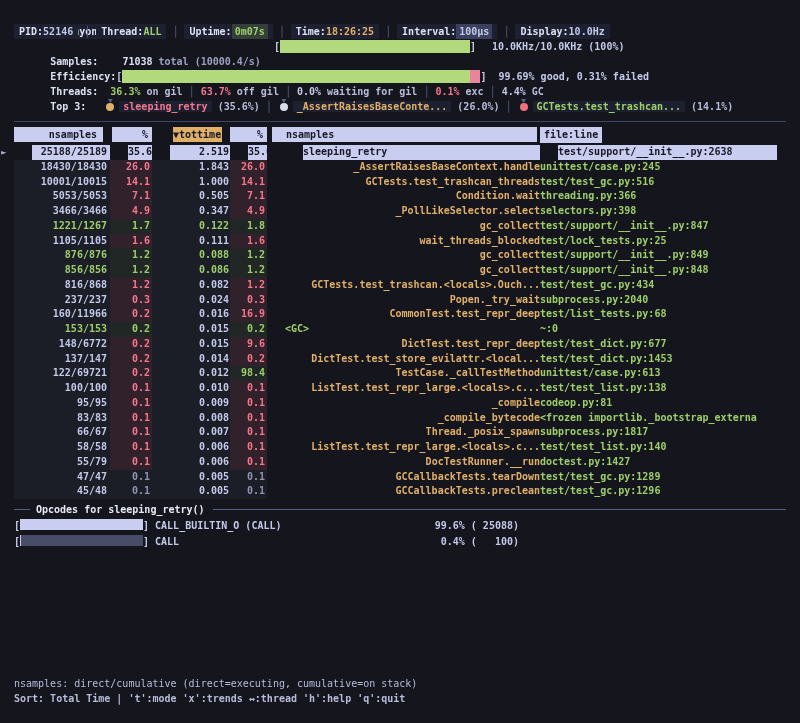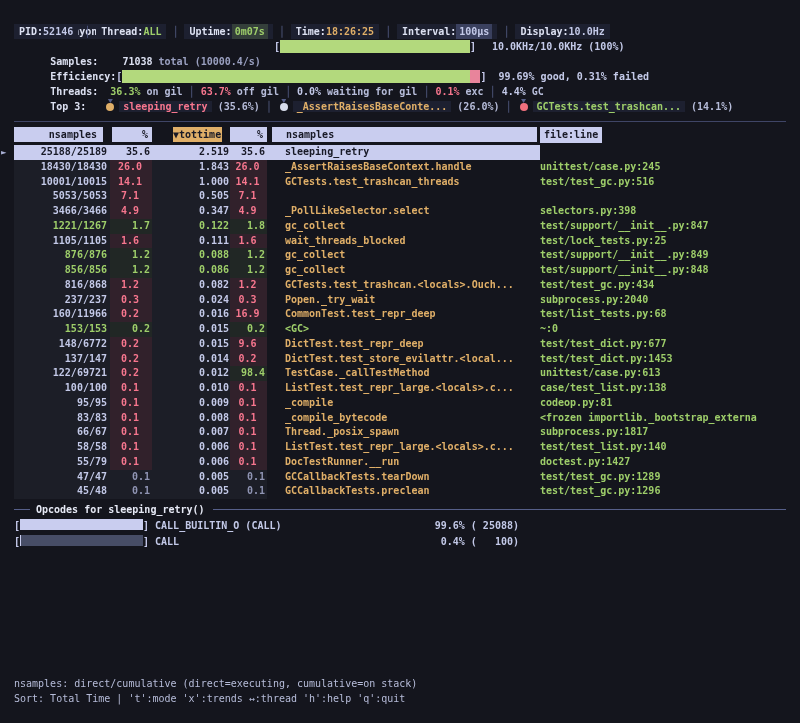--- a/index.html
+++ b/index.html
@@ -12,21 +12,21 @@
   }
   .line { height:15px; line-height:15px; white-space:pre; }
   .top { position:absolute; top:9px; left:14px; right:10px; }
   .chip { background:#1d2030; padding:0 5px; display:inline-block; }
   .sep-bar { color:#565f89; padding:0 6px; }
   .lbl { color:#dde1f2; }
   .c-fg { color:#c3c9e8; }
   .c-lav { color:#c3c9e8; }
   .c-red { color:#f7768e; }
   .c-green { color:#9ece6a; }
-  .c-orange { color:#e0af68; }
+  .c-orange { color:#e0af68;text-align:right; }
   .c-dim { color:#8f94b3; }
   .c-gray { color:#9aa0c0; }
   .hl-light { background:#3a405e; padding:0 3px; }
   .hl-green { background:rgba(158,206,106,0.18); padding:0 3px; }
 
   
   .segrow { display:flex; align-items:center; }
   .seg { display:inline-flex; }
 
   
@@ -60,25 +60,25 @@
   .h-tt { margin-left:21px; margin-right:8px; text-align:center; padding-right:4px; background:#e0af68; }
   .h-p2 { text-align:right; padding-right:4px; }
   .h-fn { margin-left:-13px; margin-right:3px; padding-left:14px; }
   .h-fl { display:inline-block; padding:0 4px; height:16px; }
   .trow { height:14.75px; line-height:14.75px; white-space:pre; }
   .cell { overflow:hidden; }
   .cell.ns { text-align:right; padding-right:3px; background:rgba(199,206,240,0.05); }
   .cell.p  { text-align:right; padding-right:2px; background:rgba(199,206,240,0.05); }
   .cell.tt { text-align:right; padding-right:1px; background:rgba(199,206,240,0.05); }
   .cell.fn { padding-left:0; }
-  .cell.p.c-red   { background:rgba(247,118,142,0.13);text-align:center; }
+  .cell.p.c-red   { background:rgba(247,118,142,0.13); }
   .cell.p.c-green { background:rgba(158,206,106,0.10); }
   .trow .spacer { background:transparent; }
   .trow.sel { position:relative; }
-  .trow.sel .cell { background:#c9cdef; color:#181926; }
+  .trow.sel .cell { background:#c9cdef; color:#181926;margin-left:18px; }
   .trow.sel .spacer { background:#c9cdef; }
   .arrow { position:absolute; left:-13px; color:#aab1d6; font-size:9px; }
 
   
   .opcodes { position:absolute; top:502px; left:14px; width:772px; }
   .op-title-row { display:flex; align-items:center; height:15px; }
   .dash { height:0; border-top:1px solid #565f89; }
   .dash.short { width:16px; margin-right:6px; }
   .dash.long { flex:1; margin-left:8px; }
   .op-title { color:#e6e9f5; }
@@ -152,37 +152,37 @@
       <span class="hcell">
           <span class="hbox h-p2">%</span>
         </span>
       <span class="hcell"></span>
       <span class="hcell">
           <span class="hbox h-fn">nsamples</span>
         </span>
       <span class="hcell"><span class="hbox h-fl">file:line</span></span>
     </div>
     <div id="tbody">
-        <div class="trow sel"><span class="arrow">►</span><span class="cell ns c-sel">25188/25189</span><span class="cell p c-sel">35.6</span><span class="cell tt c-sel">2.519</span><span class="cell p c-sel">35.6</span><span class="cell spacer"></span><span class="cell fn c-sel">sleeping_retry</span></div>
+        <div class="trow sel"><span class="arrow">►</span><span class="cell ns c-sel">25188/25189</span><span class="cell p c-sel">35.6</span><span class="cell tt c-sel">2.519</span><span class="cell p c-sel">35.6</span><span class="cell spacer"></span><span class="cell fn c-sel">sleeping_retry</span><span class="cell fl c-sel">test/support/__init__.py:2638</span></div>
         <div class="trow"><span class="cell ns c-fg">18430/18430</span><span class="cell p c-red">26.0</span><span class="cell tt c-lav">1.843</span><span class="cell p c-red">26.0</span><span class="cell spacer"></span><span class="cell fn c-orange">_AssertRaisesBaseContext.handle</span><span class="cell fl c-green">unittest/case.py:245</span></div>
         <div class="trow"><span class="cell ns c-fg">10001/10015</span><span class="cell p c-red">14.1</span><span class="cell tt c-lav">1.000</span><span class="cell p c-red">14.1</span><span class="cell spacer"></span><span class="cell fn c-orange">GCTests.test_trashcan_threads</span><span class="cell fl c-green">test/test_gc.py:516</span></div>
-        <div class="trow"><span class="cell ns c-fg">5053/5053</span><span class="cell p c-red">7.1</span><span class="cell tt c-lav">0.505</span><span class="cell p c-red">7.1</span><span class="cell spacer"></span></div>
+        <div class="trow"><span class="cell ns c-fg">5053/5053</span><span class="cell p c-red">7.1</span><span class="cell tt c-lav">0.505</span><span class="cell p c-red">7.1</span><span class="cell spacer"></span><span class="cell fn c-orange">Condition.wait</span><span class="cell fl c-green">threading.py:366</span></div>
         <div class="trow"><span class="cell ns c-fg">3466/3466</span><span class="cell p c-red">4.9</span><span class="cell tt c-lav">0.347</span><span class="cell p c-red">4.9</span><span class="cell spacer"></span><span class="cell fn c-orange">_PollLikeSelector.select</span><span class="cell fl c-green">selectors.py:398</span></div>
         <div class="trow"><span class="cell ns c-green">1221/1267</span><span class="cell p c-green">1.7</span><span class="cell tt c-green">0.122</span><span class="cell p c-green">1.8</span><span class="cell spacer"></span><span class="cell fn c-orange">gc_collect</span><span class="cell fl c-green">test/support/__init__.py:847</span></div>
         <div class="trow"><span class="cell ns c-fg">1105/1105</span><span class="cell p c-red">1.6</span><span class="cell tt c-lav">0.111</span><span class="cell p c-red">1.6</span><span class="cell spacer"></span><span class="cell fn c-orange">wait_threads_blocked</span><span class="cell fl c-green">test/lock_tests.py:25</span></div>
         <div class="trow"><span class="cell ns c-green">876/876</span><span class="cell p c-green">1.2</span><span class="cell tt c-green">0.088</span><span class="cell p c-green">1.2</span><span class="cell spacer"></span><span class="cell fn c-orange">gc_collect</span><span class="cell fl c-green">test/support/__init__.py:849</span></div>
         <div class="trow"><span class="cell ns c-green">856/856</span><span class="cell p c-green">1.2</span><span class="cell tt c-green">0.086</span><span class="cell p c-green">1.2</span><span class="cell spacer"></span><span class="cell fn c-orange">gc_collect</span><span class="cell fl c-green">test/support/__init__.py:848</span></div>
         <div class="trow"><span class="cell ns c-fg">816/868</span><span class="cell p c-red">1.2</span><span class="cell tt c-lav">0.082</span><span class="cell p c-red">1.2</span><span class="cell spacer"></span><span class="cell fn c-orange">GCTests.test_trashcan.&lt;locals&gt;.Ouch...</span><span class="cell fl c-green">test/test_gc.py:434</span></div>
         <div class="trow"><span class="cell ns c-fg">237/237</span><span class="cell p c-red">0.3</span><span class="cell tt c-lav">0.024</span><span class="cell p c-red">0.3</span><span class="cell spacer"></span><span class="cell fn c-orange">Popen._try_wait</span><span class="cell fl c-green">subprocess.py:2040</span></div>
         <div class="trow"><span class="cell ns c-fg">160/11966</span><span class="cell p c-red">0.2</span><span class="cell tt c-lav">0.016</span><span class="cell p c-red">16.9</span><span class="cell spacer"></span><span class="cell fn c-orange">CommonTest.test_repr_deep</span><span class="cell fl c-green">test/list_tests.py:68</span></div>
         <div class="trow"><span class="cell ns c-green">153/153</span><span class="cell p c-green">0.2</span><span class="cell tt c-lav">0.015</span><span class="cell p c-green">0.2</span><span class="cell spacer"></span><span class="cell fn c-green">&lt;GC&gt;</span><span class="cell fl c-green">~:0</span></div>
         <div class="trow"><span class="cell ns c-fg">148/6772</span><span class="cell p c-red">0.2</span><span class="cell tt c-lav">0.015</span><span class="cell p c-red">9.6</span><span class="cell spacer"></span><span class="cell fn c-orange">DictTest.test_repr_deep</span><span class="cell fl c-green">test/test_dict.py:677</span></div>
         <div class="trow"><span class="cell ns c-fg">137/147</span><span class="cell p c-red">0.2</span><span class="cell tt c-lav">0.014</span><span class="cell p c-red">0.2</span><span class="cell spacer"></span><span class="cell fn c-orange">DictTest.test_store_evilattr.&lt;local...</span><span class="cell fl c-green">test/test_dict.py:1453</span></div>
         <div class="trow"><span class="cell ns c-fg">122/69721</span><span class="cell p c-red">0.2</span><span class="cell tt c-lav">0.012</span><span class="cell p c-green">98.4</span><span class="cell spacer"></span><span class="cell fn c-orange">TestCase._callTestMethod</span><span class="cell fl c-green">unittest/case.py:613</span></div>
-        <div class="trow"><span class="cell ns c-fg">100/100</span><span class="cell p c-red">0.1</span><span class="cell tt c-lav">0.010</span><span class="cell p c-red">0.1</span><span class="cell spacer"></span><span class="cell fn c-orange">ListTest.test_repr_large.&lt;locals&gt;.c...</span><span class="cell fl c-green">case/test_list.py:138</span></div>
+        <div class="trow"><span class="cell ns c-fg">100/100</span><span class="cell p c-red">0.1</span><span class="cell tt c-lav">0.010</span><span class="cell p c-red">0.1</span><span class="cell spacer"></span><span class="cell fn c-orange">ListTest.test_repr_large.&lt;locals&gt;.c...</span><span class="cell fl c-green">test/test_list.py:138</span></div>
         <div class="trow"><span class="cell ns c-fg">95/95</span><span class="cell p c-red">0.1</span><span class="cell tt c-lav">0.009</span><span class="cell p c-red">0.1</span><span class="cell spacer"></span><span class="cell fn c-orange">_compile</span><span class="cell fl c-green">codeop.py:81</span></div>
         <div class="trow"><span class="cell ns c-fg">83/83</span><span class="cell p c-red">0.1</span><span class="cell tt c-lav">0.008</span><span class="cell p c-red">0.1</span><span class="cell spacer"></span><span class="cell fn c-orange">_compile_bytecode</span><span class="cell fl c-green">&lt;frozen importlib._bootstrap_externa</span></div>
         <div class="trow"><span class="cell ns c-fg">66/67</span><span class="cell p c-red">0.1</span><span class="cell tt c-lav">0.007</span><span class="cell p c-red">0.1</span><span class="cell spacer"></span><span class="cell fn c-orange">Thread._posix_spawn</span><span class="cell fl c-green">subprocess.py:1817</span></div>
         <div class="trow"><span class="cell ns c-fg">58/58</span><span class="cell p c-red">0.1</span><span class="cell tt c-lav">0.006</span><span class="cell p c-red">0.1</span><span class="cell spacer"></span><span class="cell fn c-orange">ListTest.test_repr_large.&lt;locals&gt;.c...</span><span class="cell fl c-green">test/test_list.py:140</span></div>
         <div class="trow"><span class="cell ns c-fg">55/79</span><span class="cell p c-red">0.1</span><span class="cell tt c-lav">0.006</span><span class="cell p c-red">0.1</span><span class="cell spacer"></span><span class="cell fn c-orange">DocTestRunner.__run</span><span class="cell fl c-green">doctest.py:1427</span></div>
         <div class="trow"><span class="cell ns c-fg">47/47</span><span class="cell p c-dim">0.1</span><span class="cell tt c-lav">0.005</span><span class="cell p c-dim">0.1</span><span class="cell spacer"></span><span class="cell fn c-orange">GCCallbackTests.tearDown</span><span class="cell fl c-green">test/test_gc.py:1289</span></div>
         <div class="trow"><span class="cell ns c-fg">45/48</span><span class="cell p c-dim">0.1</span><span class="cell tt c-lav">0.005</span><span class="cell p c-dim">0.1</span><span class="cell spacer"></span><span class="cell fn c-orange">GCCallbackTests.preclean</span><span class="cell fl c-green">test/test_gc.py:1296</span></div>
       </div>
   </div>
 
@@ -193,16 +193,16 @@
       <span class="dash long"></span>
     </div>
     <div id="opbody">
         <div class="op-row"><span class="bracket">[</span><span class="op-bar"><span class="fill" style="width: 99.6%;"></span></span><span class="bracket">]</span><span class="op-label">CALL_BUILTIN_O (CALL)</span><span class="op-pct">99.6% ( 25088)</span></div>
         <div class="op-row"><span class="bracket">[</span><span class="op-bar"><span class="fill" style="width: 0.4%;"></span></span><span class="bracket">]</span><span class="op-label">CALL</span><span class="op-pct">0.4% (   100)</span></div>
       </div>
   </div>
 
   <div class="footer">
     <div class="line" style="font-weight:normal;">nsamples: direct/cumulative (direct=executing, cumulative=on stack)</div>
-    <div class="line" style="font-weight:normal;">Sort: Total Time | 't':mode 'x':trends ↔:thread 'h':help 'q':quit</div>
+    <div class="line" style="font-weight:bold;">Sort: Total Time | 't':mode 'x':trends ↔:thread 'h':help 'q':quit</div>
   </div>
 
 </div>
 
 </body></html>

